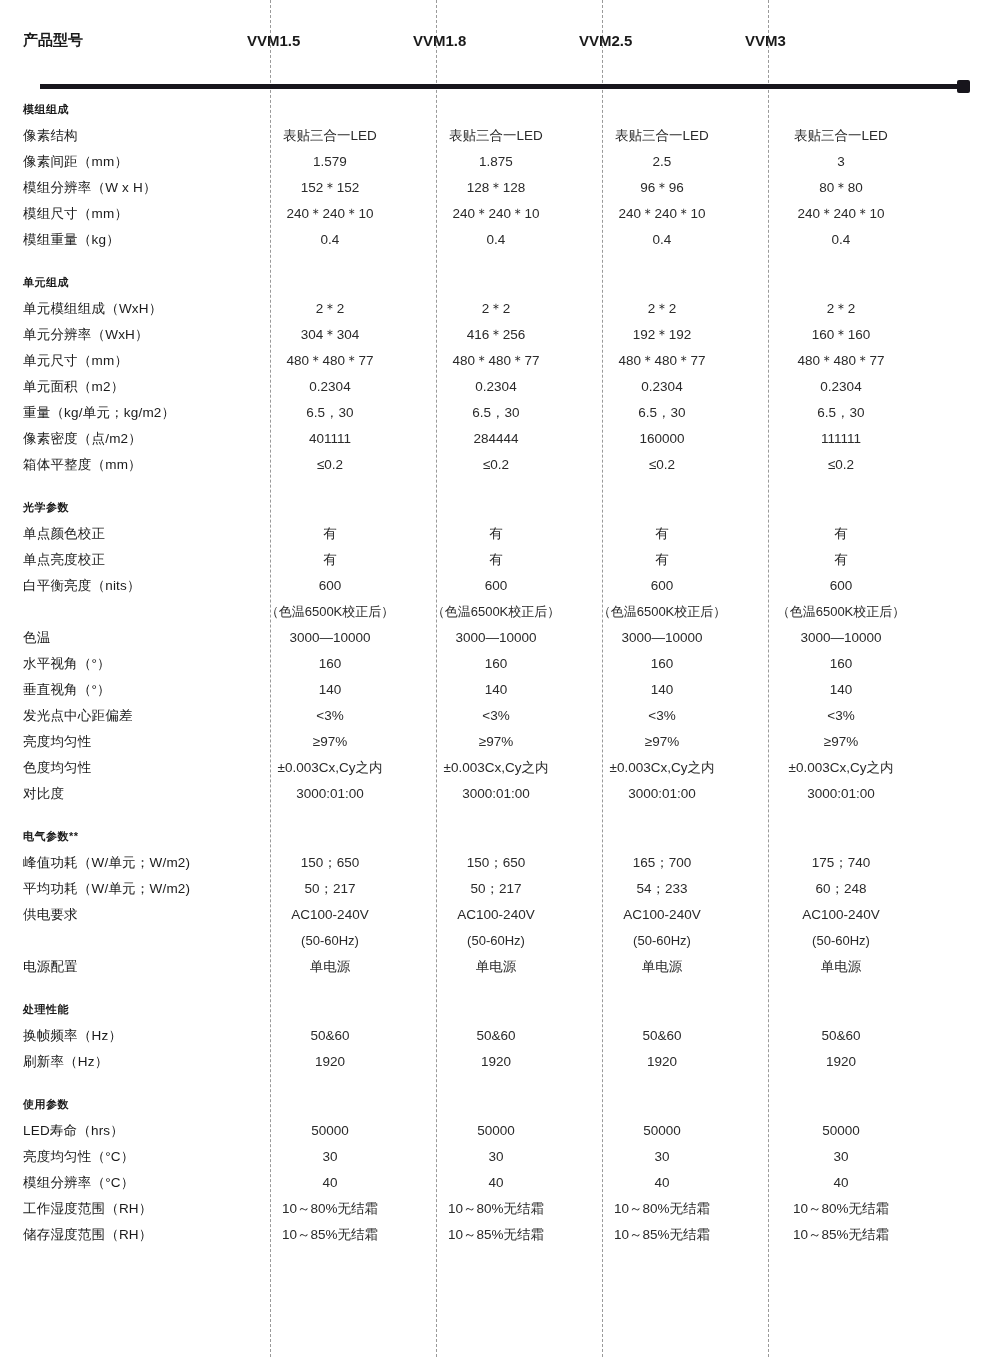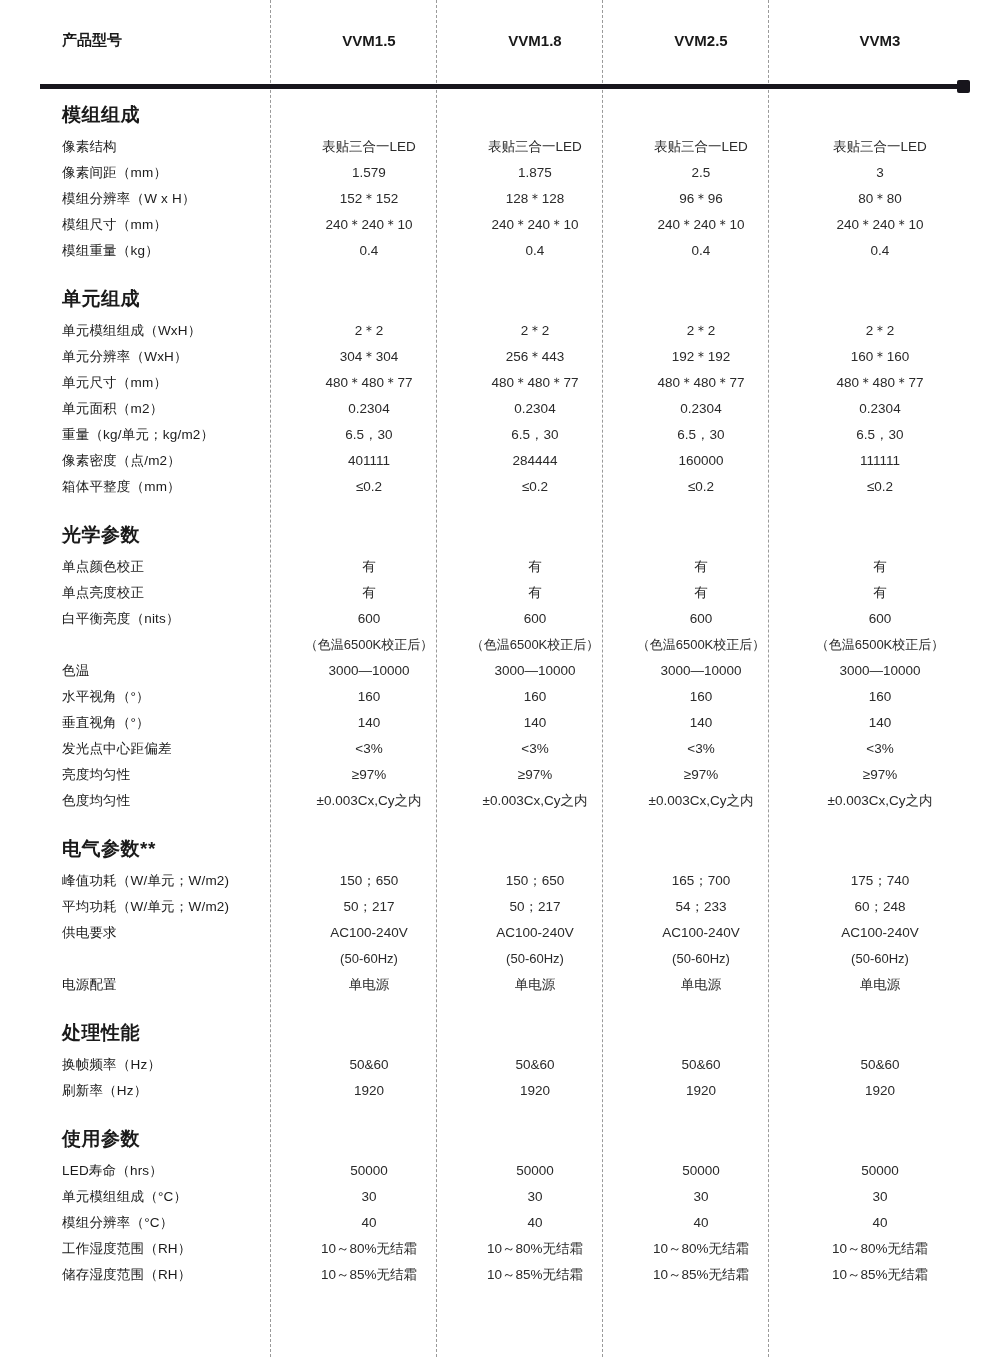--- a/index.html
+++ b/index.html
@@ -25,21 +25,21 @@
     z-index: 0;
   }
   .vline.v1 { left: 270px; }
   .vline.v2 { left: 436px; }
   .vline.v3 { left: 602px; }
   .vline.v4 { left: 768px; }
 
   .sheet {
     position: relative;
     z-index: 2;
-    padding: 0 56px;
+    padding: 0 17px;
     box-sizing: border-box;
     width: 1000px;
   }
 
   table.spec {
     width: 920px;
     border-collapse: collapse;
     table-layout: fixed;
   }
   table.spec col.c0 { width: 230px; }
@@ -59,21 +59,20 @@
     font-size: 15px;
     height: 44px;
     padding-top: 18px;
     padding-bottom: 10px;
   }
   tr.header-row td.label {
     text-align: left;
     padding-left: 6px;
   }
   tr.header-row td.val {
-    text-align: center;
   }
 
   
   .rule-wrap {
     position: relative;
     height: 10px;
   }
   .black-rule {
     position: absolute;
     left: 40px;
@@ -89,21 +88,21 @@
     top: -4px;
     width: 13px;
     height: 13px;
     background: #17151c;
     border-radius: 2px;
   }
 
   
   tr.section-row td {
     font-weight: bold;
-    font-size: 19px;
+    font-size: 11px;
     padding-top: 22px;
     padding-bottom: 6px;
     padding-left: 6px;
     letter-spacing: 0.5px;
   }
 
   
   tr.data-row td {
     font-size: 13.5px;
     height: 26px;
@@ -204,21 +203,21 @@
         <tr class="data-row">
           <td class="label">单元模组组成（WxH）</td>
           <td class="val">2＊2</td>
           <td class="val">2＊2</td>
           <td class="val">2＊2</td>
           <td class="val">2＊2</td>
         </tr>
         <tr class="data-row">
           <td class="label">单元分辨率（WxH）</td>
           <td class="val">304＊304</td>
-          <td class="val">256＊443</td>
+          <td class="val">416＊256</td>
           <td class="val">192＊192</td>
           <td class="val">160＊160</td>
         </tr>
         <tr class="data-row">
           <td class="label">单元尺寸（mm）</td>
           <td class="val">480＊480＊77</td>
           <td class="val">480＊480＊77</td>
           <td class="val">480＊480＊77</td>
           <td class="val">480＊480＊77</td>
         </tr>
@@ -320,20 +319,27 @@
           <td class="val">≥97%</td>
           <td class="val">≥97%</td>
         </tr>
         <tr class="data-row">
           <td class="label">色度均匀性</td>
           <td class="val">±0.003Cx,Cy之内</td>
           <td class="val">±0.003Cx,Cy之内</td>
           <td class="val">±0.003Cx,Cy之内</td>
           <td class="val">±0.003Cx,Cy之内</td>
         </tr>
+        <tr class="data-row">
+          <td class="label">对比度</td>
+          <td class="val">3000:01:00</td>
+          <td class="val">3000:01:00</td>
+          <td class="val">3000:01:00</td>
+          <td class="val">3000:01:00</td>
+        </tr>
         <tr class="section-row">
           <td colspan="1">电气参数**</td>
           <td></td>
           <td></td>
           <td></td>
           <td></td>
         </tr>
         <tr class="data-row">
           <td class="label">峰值功耗（W/单元；W/m2)</td>
           <td class="val">150；650</td>
@@ -398,21 +404,21 @@
           <td></td>
         </tr>
         <tr class="data-row">
           <td class="label">LED寿命（hrs）</td>
           <td class="val">50000</td>
           <td class="val">50000</td>
           <td class="val">50000</td>
           <td class="val">50000</td>
         </tr>
         <tr class="data-row">
-          <td class="label">单元模组组成（°C）</td>
+          <td class="label">亮度均匀性（°C）</td>
           <td class="val">30</td>
           <td class="val">30</td>
           <td class="val">30</td>
           <td class="val">30</td>
         </tr>
         <tr class="data-row">
           <td class="label">模组分辨率（°C）</td>
           <td class="val">40</td>
           <td class="val">40</td>
           <td class="val">40</td>

